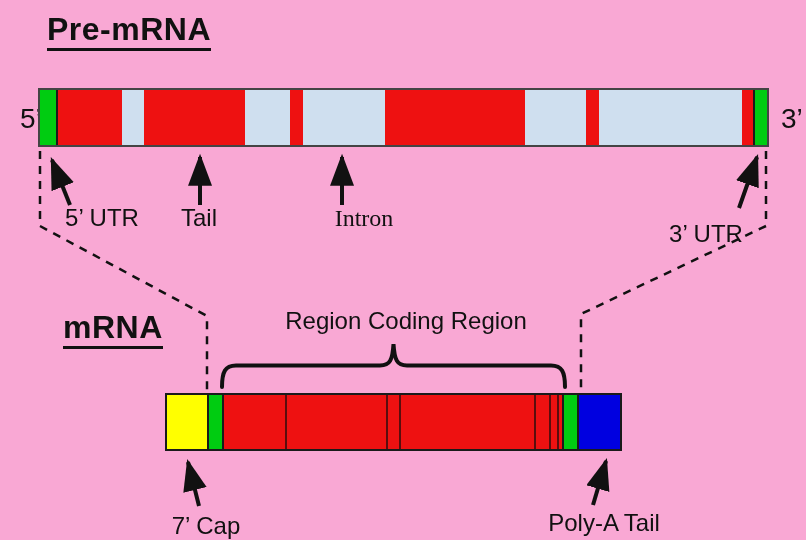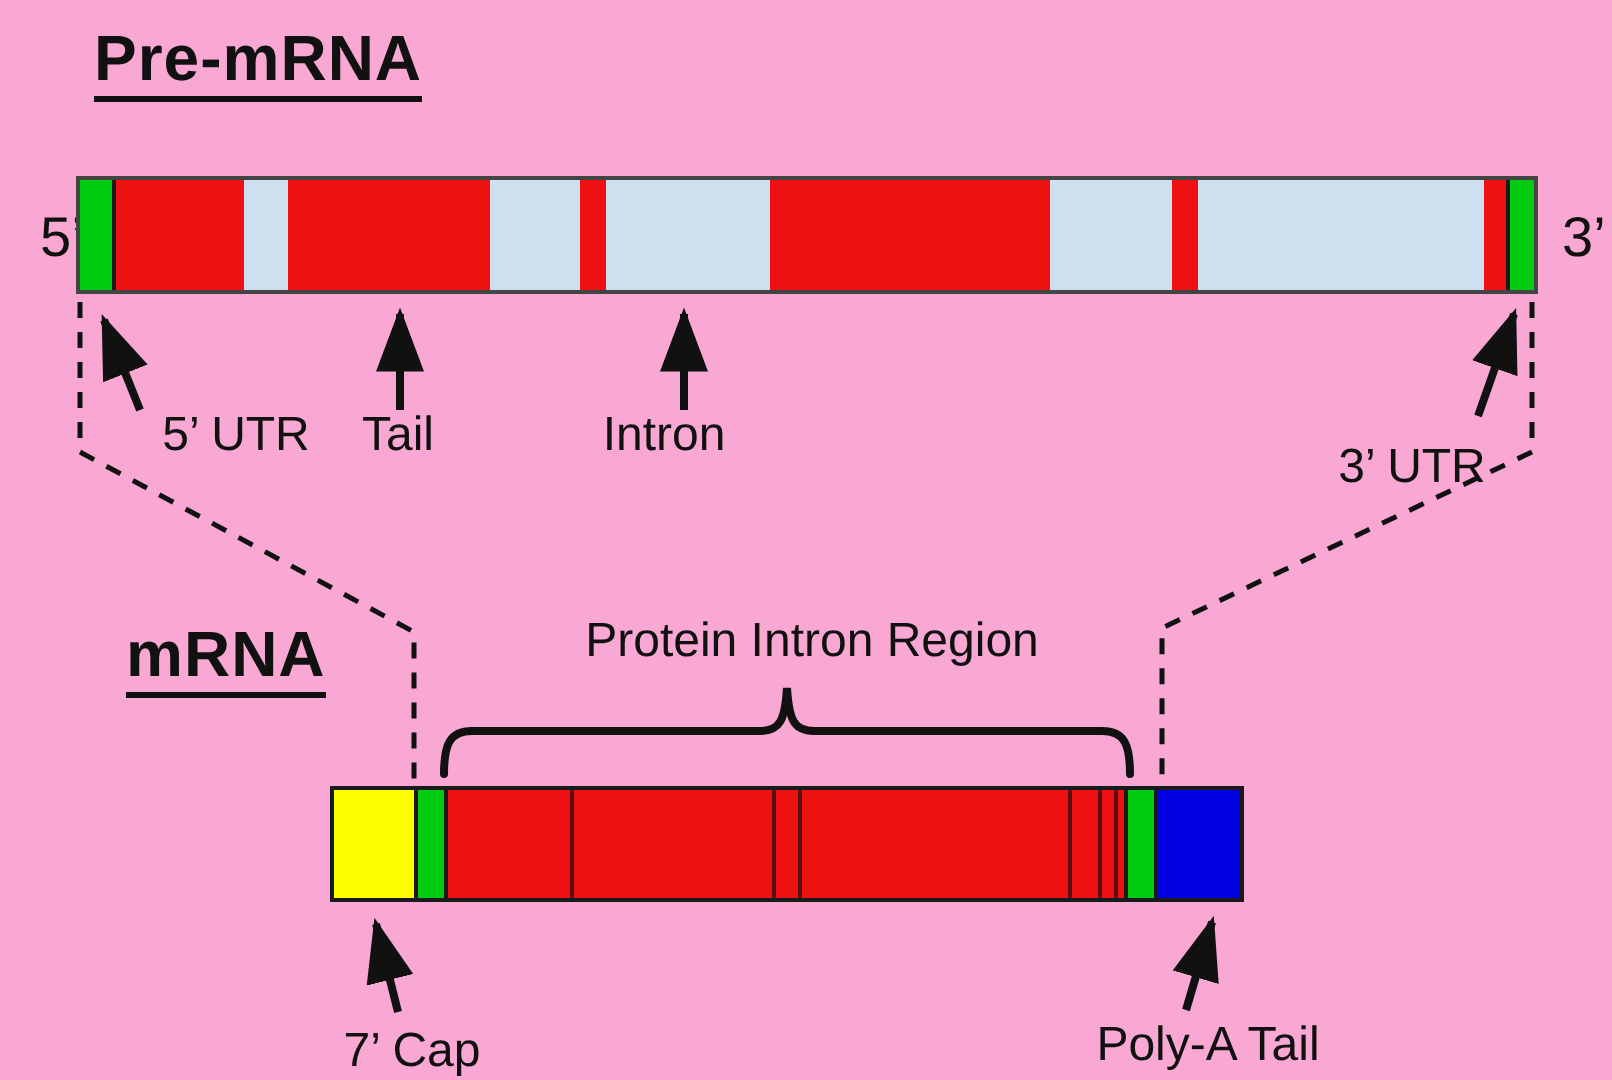--- a/index.html
+++ b/index.html
@@ -16,23 +16,23 @@
   #mrna-title    { left:47px; top:311px;margin-left:16px; }
   .endlabel {
     position:absolute; font-size:28px; line-height:1; white-space:nowrap;
   }
   #five-prime-label  { left:20px;  top:105px; }
   #three-prime-label { left:781px; top:105px; }
   .lbl {
     position:absolute; font-size:24px; line-height:1.1; white-space:nowrap;
     transform:translateX(-50%);
   }
-  #label-five-utr  { left:118px; top:205px;text-align:center; }
+  #label-five-utr  { left:102px; top:205px;text-align:center; }
   #label-exon      { left:199px; top:205px; }
-  #label-intron    { left:332px; top:205px; }
+  #label-intron    { left:364px; top:205px;font-family:Liberation Serif, serif; }
   #label-three-utr { left:706px; top:221px; }
   #label-pcr       { left:406px; top:308px; }
   #label-five-cap  { left:206px; top:513px; }
   #label-polya     { left:604px; top:510px;text-align:center; }
   .bar {
     position:absolute; display:flex; box-sizing:border-box;
     border:2px solid #333; background:#fff;
   }
   #premrna-bar { left:38px;  top:88px;  width:731px; height:59px; border-color:#444; }
   #mrna-bar    { left:165px; top:393px; width:457px; height:58px; border-color:#1a1a1a; }
@@ -78,21 +78,21 @@
       <div class="seg edge-dark" style="flex: 6 1 0px; background: rgb(238, 17, 17);"></div>
       <div class="seg edge-dark" style="flex: 3 1 0px; background: rgb(238, 17, 17);"></div>
       <div class="seg edge-black" style="flex: 14 1 0px; background: rgb(0, 204, 17);"></div>
       <div class="seg edge-black" style="flex: 43 1 0px; background: rgb(0, 0, 224);"></div>
     </div>
 
   <div class="lbl" id="label-five-utr">5’ UTR</div>
   <div class="lbl" id="label-exon">Tail</div>
   <div class="lbl" id="label-intron">Intron</div>
   <div class="lbl" id="label-three-utr">3’ UTR</div>
-  <div class="lbl" id="label-pcr">Protein Intron Region</div>
+  <div class="lbl" id="label-pcr">Region Coding Region</div>
   <div class="lbl" id="label-five-cap">7’ Cap</div>
   <div class="lbl" id="label-polya">Poly-A Tail</div>
 
   <svg id="overlay" viewBox="0 0 806 540" xmlns="http://www.w3.org/2000/svg">
     <defs>
       <marker id="ah" markerWidth="10" markerHeight="8" refX="7.2" refY="3" orient="auto" markerUnits="strokeWidth">
         <path d="M0,0 L8,3 L0,6 Z" fill="#111"></path>
       </marker>
     </defs>
 

